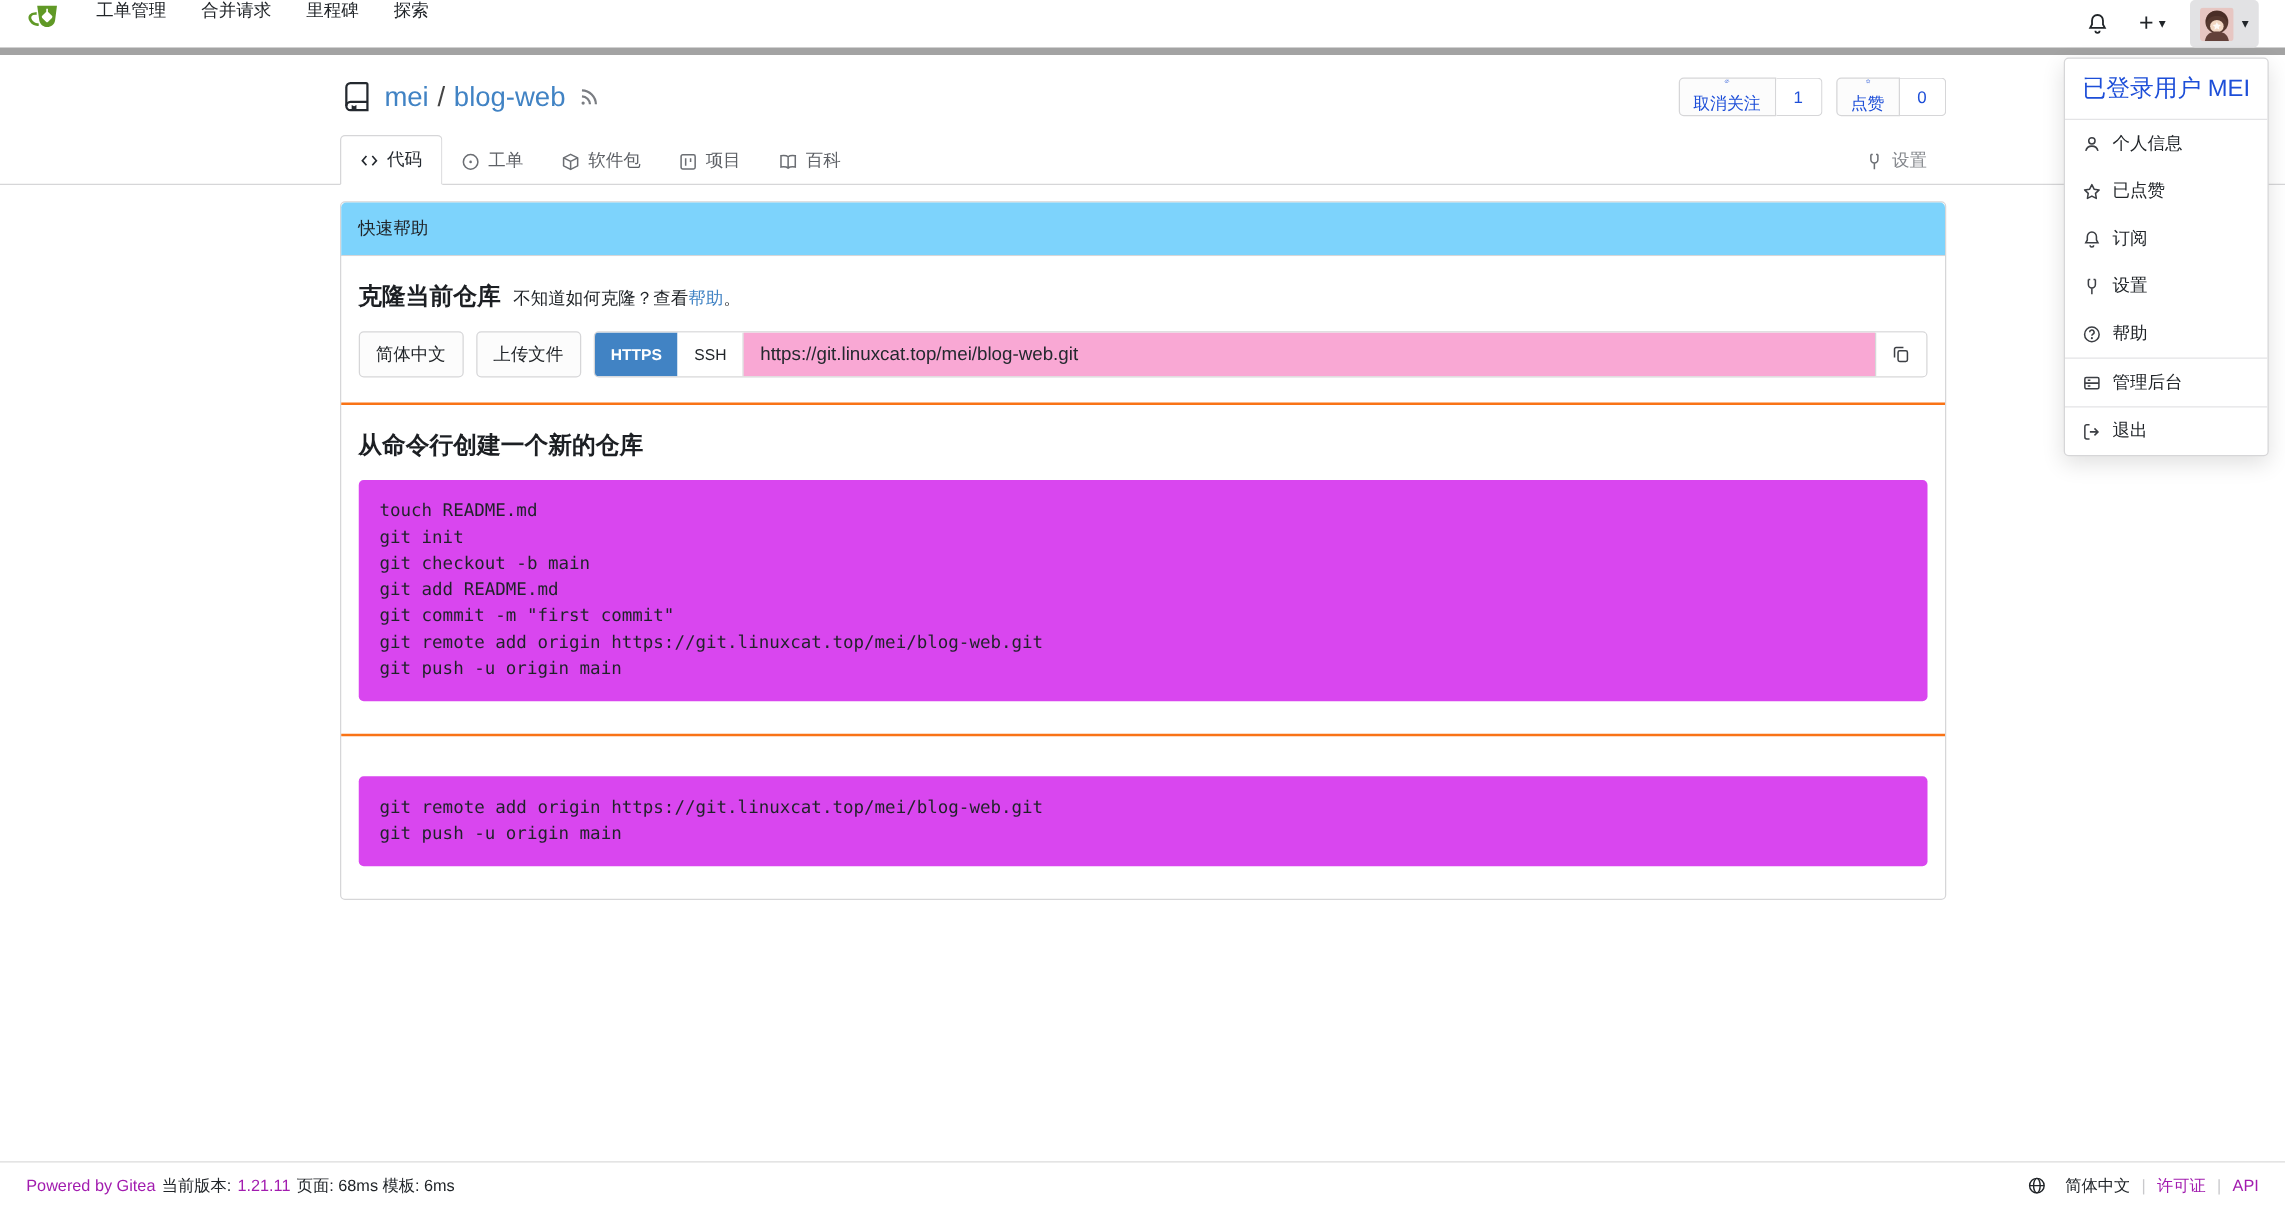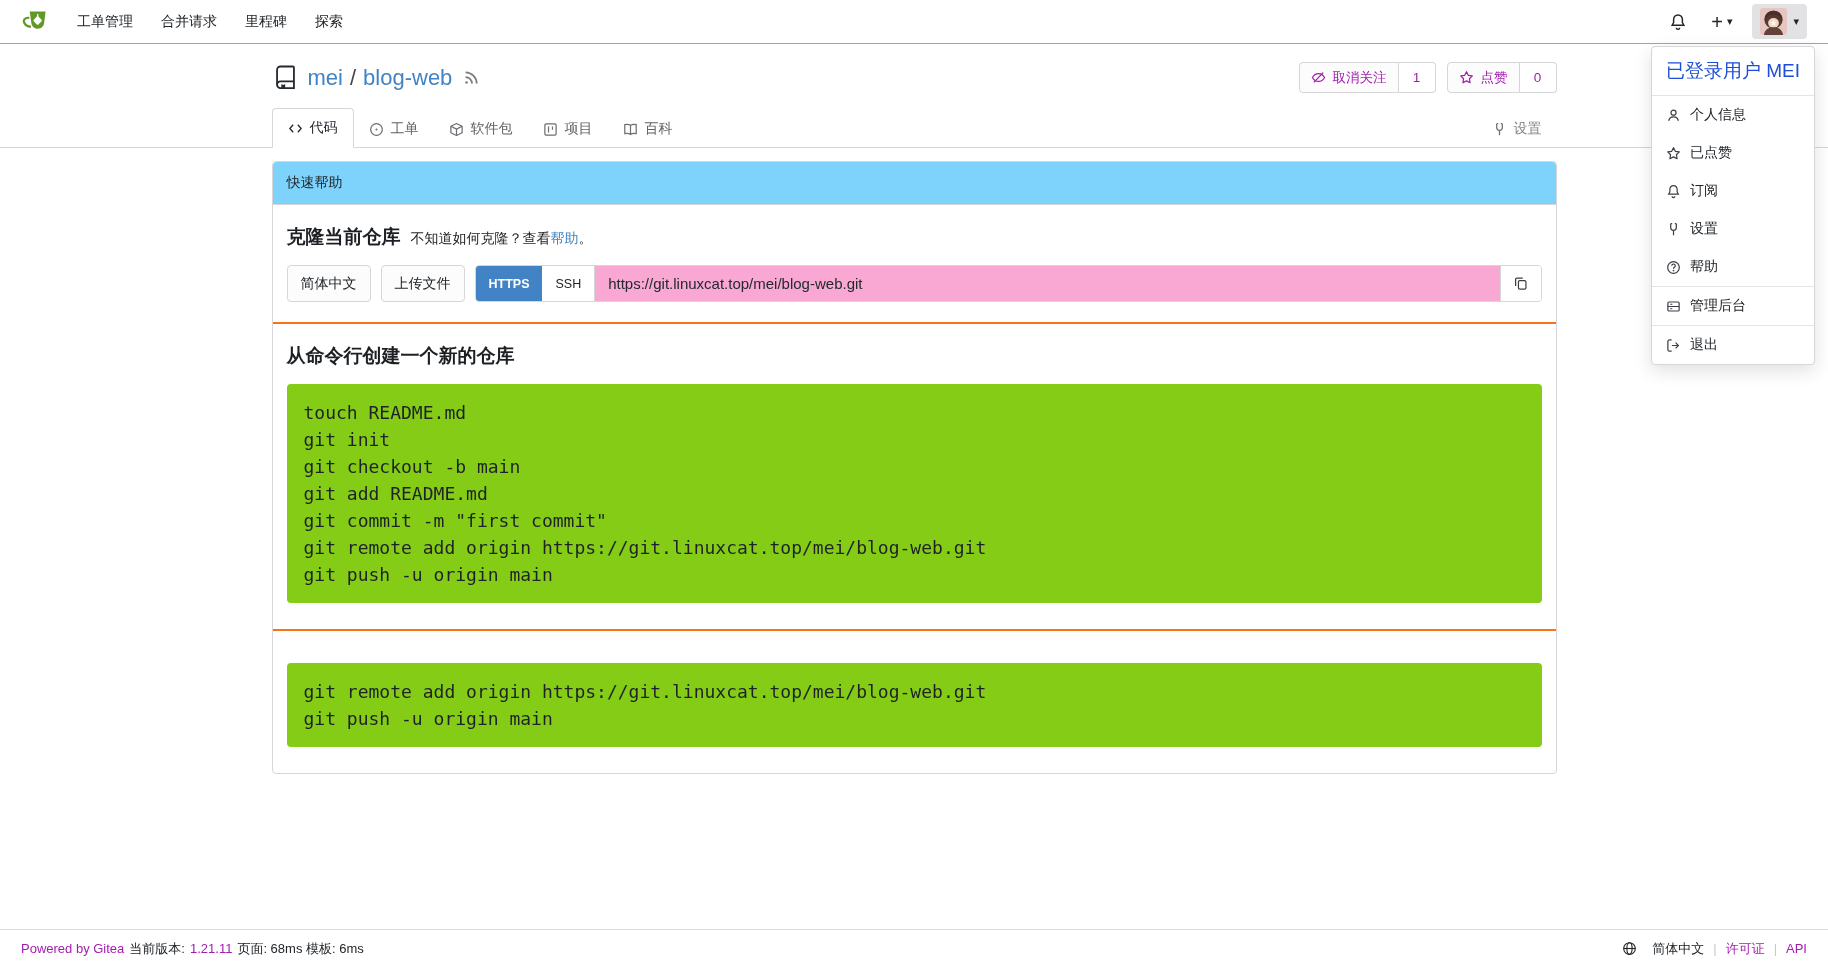--- a/index.html
+++ b/index.html
@@ -7,22 +7,22 @@
   body {
     width:1828px; height:967px; overflow:hidden; position:relative;
     background:#fff; color:#212529;
     font-family:"Liberation Sans","DejaVu Sans",sans-serif;
     display:flex; flex-direction:column;
   }
   a { text-decoration:none; color:inherit; }
   svg { display:block; }
 
   
-  .navbar { height:44px; flex:0 0 44px; border-bottom:1px solid #a3a3a3;
-    display:flex; align-items:center; padding:0 21px; }
+  .navbar { height:44px; flex:0 0 44px; border-bottom:6px solid #a3a3a3;
+    display:flex; padding:0 21px; }
   .nav-logo { margin-right:12px; cursor:pointer; }
   .nav-link { font-size:14px; font-weight:500; color:#212529; padding:0 14px; cursor:pointer; }
   .nav-spacer { flex:1; }
   .nav-iconbtn { color:#212529; padding:0 12px; cursor:pointer; display:flex; align-items:center; gap:4px; }
   .plus-glyph { font-size:20px; font-weight:400; line-height:1; }
   .caret { font-size:11px; color:#212529; line-height:1; }
   .avatar-pill { display:flex; align-items:center; gap:6px; background:#e2e2e4;
     border-radius:4px; padding:4px 8px; margin-left:8px; cursor:pointer; }
   .avatar { width:27px; height:27px; border-radius:3px; overflow:hidden; }
 
@@ -41,21 +41,21 @@
   .repo-head { padding-top:18px; }
   .title-row { display:flex; align-items:center; }
   .repo-icon { color:#24292f; margin-right:9px; }
   .repo-title { font-size:22px; display:flex; align-items:center; gap:7px; }
   .repo-link { color:#4183c4; cursor:pointer; }
   .repo-sep { color:#454545; }
   .rss { color:#7a7d82; margin-left:10px; cursor:pointer; }
   .head-actions { margin-left:auto; display:flex; gap:11px; }
   .btn-group { display:flex; }
   .gbtn { display:flex; align-items:center; gap:7px; border:1px solid #d6d6d8;
-    background:#fcfcfc; font-size:13.5px; color:#a21caf; padding:0 11px; height:31px; cursor:pointer; }
+    background:#fcfcfc; font-size:13.5px; color:#1d4ed8; padding:0 11px; height:31px; cursor:pointer;flex-direction:column; }
   .gbtn.left { border-radius:4px 0 0 4px; }
   .gbtn.right { border-radius:0 4px 4px 0; border-left:none; background:#fff; min-width:37px; justify-content:center; }
 
   
   .tabbar { border-bottom:1px solid #d6d6d8; margin-top:15px; }
   .tabs { display:flex; align-items:flex-end; }
   .tab { display:flex; align-items:center; gap:7px; font-size:14px; color:#5e6166;
     padding:10px 15px; margin-bottom:-1px; cursor:pointer; }
   .tab.active { background:#fff; border:1px solid #d6d6d8; border-bottom:1px solid #fff;
     border-radius:4px 4px 0 0; color:#24292f; }
@@ -79,22 +79,22 @@
     font-size:14px; color:#212529; padding:0 13px; display:flex; align-items:center; cursor:pointer; }
   .clone-group { flex:1; display:flex; border:1px solid #d6d6d8; border-radius:4px; overflow:hidden; background:#fff; }
   .proto { display:flex; align-items:center; padding:0 13px; font-size:12.5px; font-weight:700; cursor:pointer; }
   .proto.https { background:#4183c4; color:#fff; }
   .proto.ssh { color:#212529; background:#fff; border-right:1px solid #d6d6d8; font-weight:400; font-size:12.5px; }
   .clone-input { flex:1; border:none; outline:none; padding:0 13px; font-size:15px;
     color:#24292f; font-family:"Liberation Sans","DejaVu Sans",sans-serif; background:#f9a8d4; }
   .copy-btn { border:none; border-left:1px solid #d6d6d8; background:#fff; width:41px;
     display:flex; align-items:center; justify-content:center; color:#3c3f44; cursor:pointer; }
   .sec-h { font-size:19px; font-weight:700; color:#1c1f23; margin:2px 0 0; }
-  pre.code { background:#84cc16; border-radius:4px; margin:15px 0 6px; padding:15px 17px;
-    font-family:"DejaVu Sans Mono","Liberation Mono",monospace; font-size:18px;
+  pre.code { background:#d946ef; border-radius:4px; margin:15px 0 6px; padding:15px 17px;
+    font-family:"DejaVu Sans Mono","Liberation Mono",monospace; font-size:14px;
     line-height:1.5; color:#1f2328; white-space:pre; overflow:hidden; }
 
   
   .footer { flex:0 0 38px; border-top:1px solid #dbdbdc; display:flex; align-items:center;
     justify-content:space-between; padding:0 21px; font-size:13px; color:#212529; }
   .f-left { display:flex; align-items:center; gap:5px; }
   .f-right { display:flex; align-items:center; gap:9px; }
   .f-link { color:#a21caf; cursor:pointer; }
   .f-sep { color:#c9c9cc; }
   .f-lang { display:flex; align-items:center; gap:15px; cursor:pointer; color:#212529;justify-content:space-between; }

